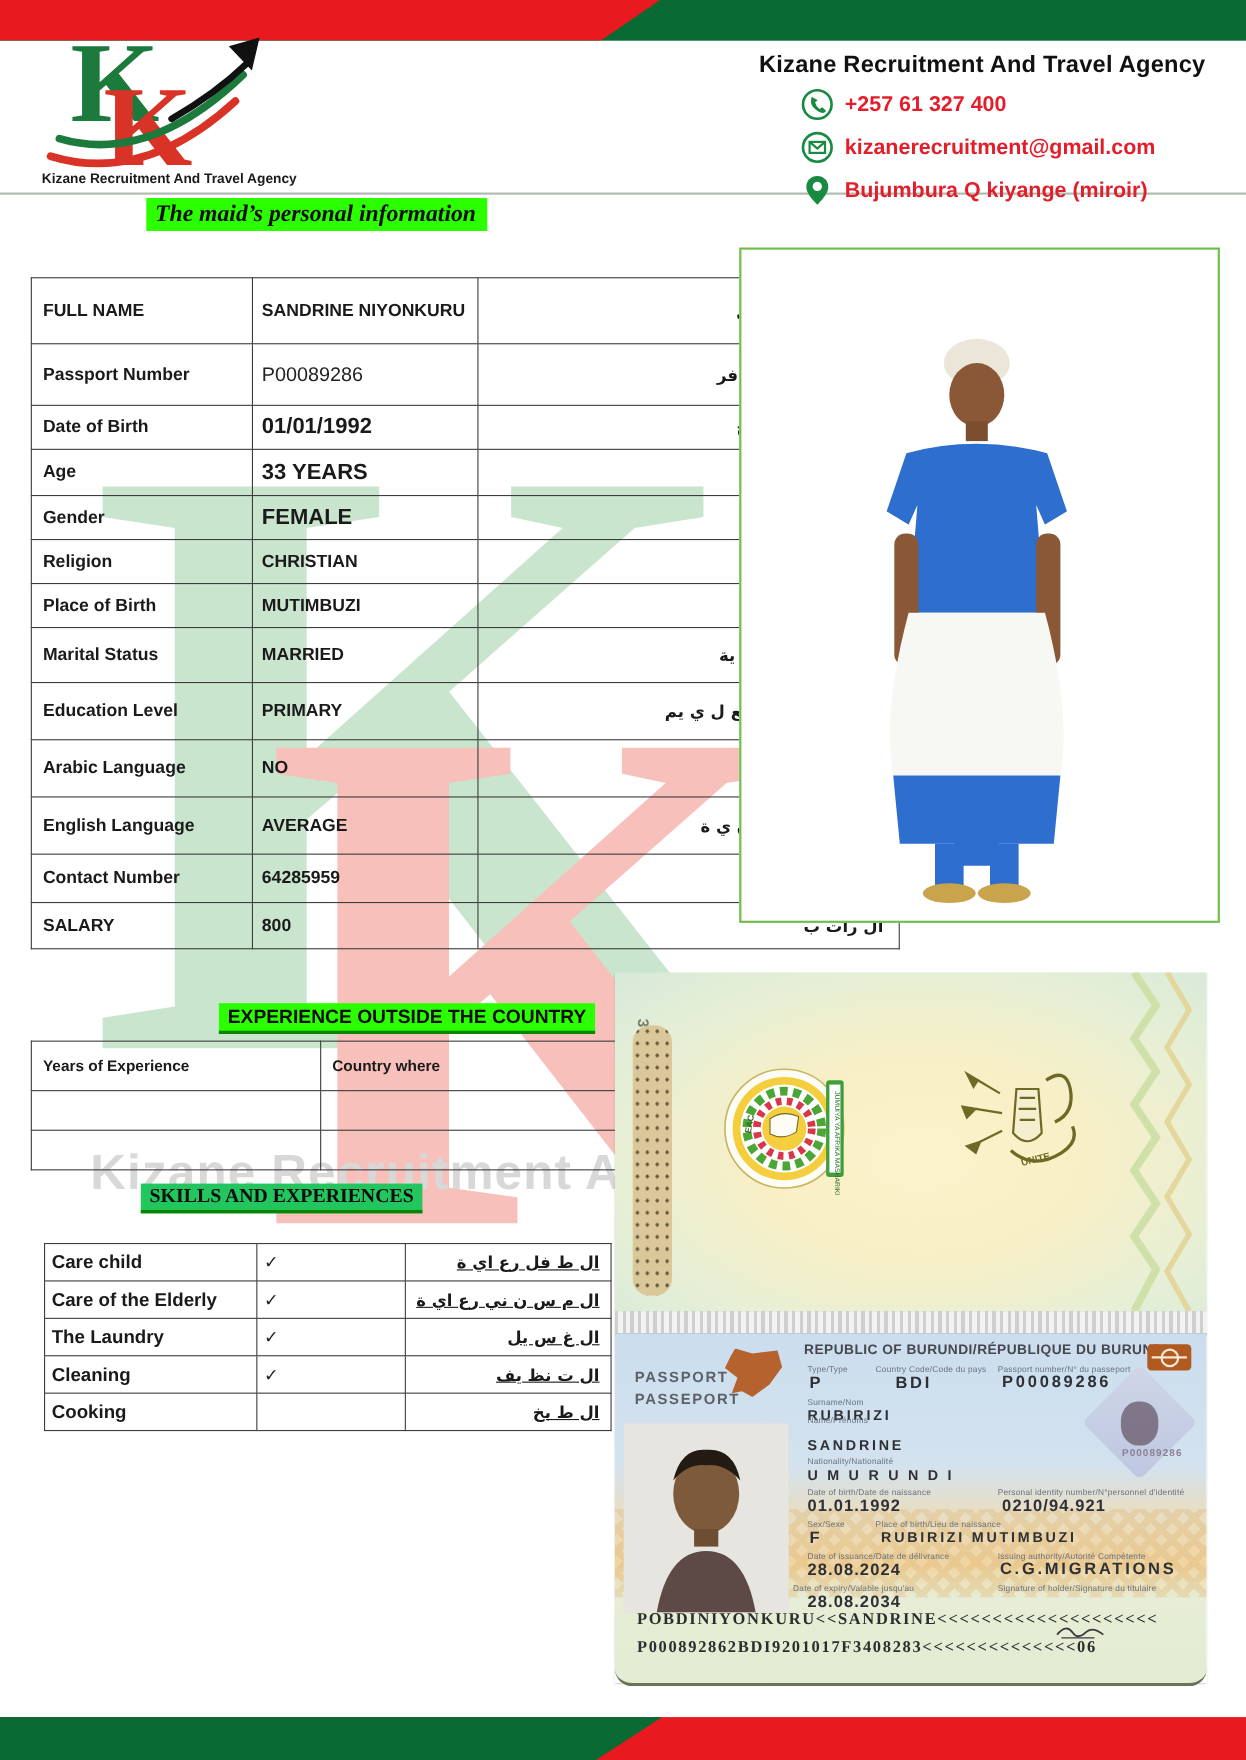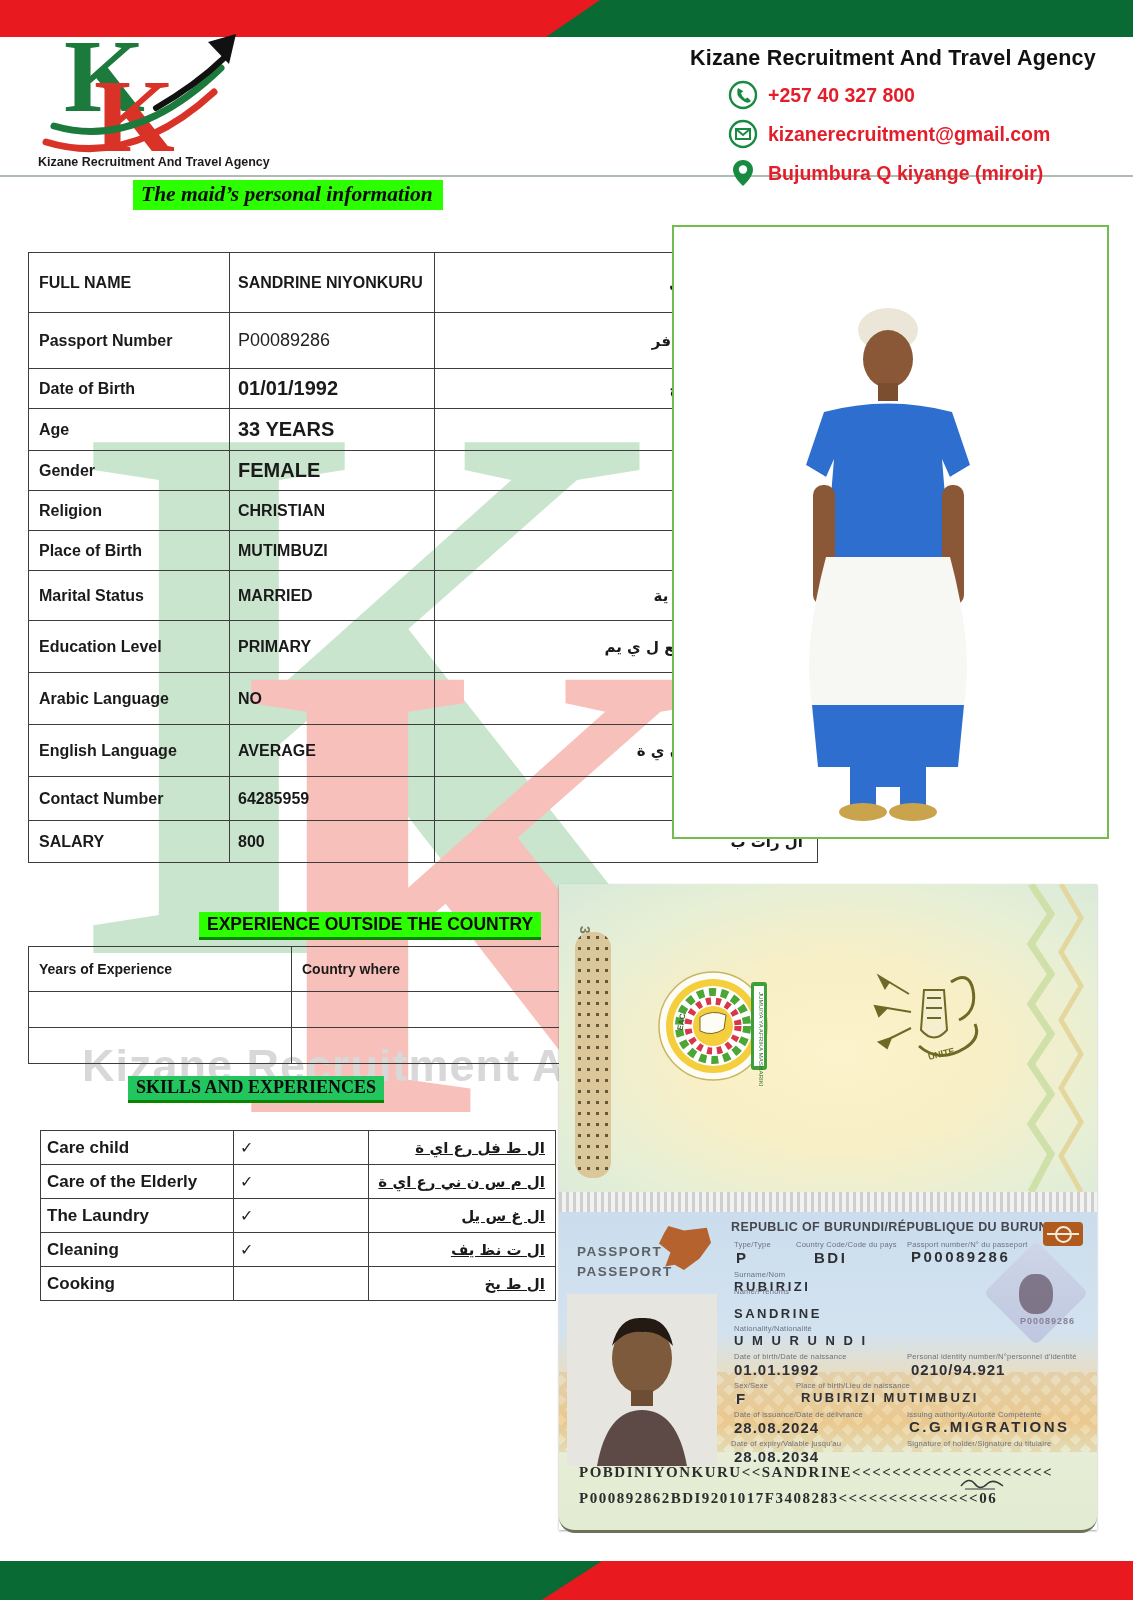--- a/index.html
+++ b/index.html
@@ -152,21 +152,21 @@
   </div>
   <div class="abs" id="logo-caption">Kizane Recruitment And Travel Agency</div>
 
   <div class="abs" id="agency-block">
     <div id="agency-name">Kizane Recruitment And Travel Agency</div>
     <div class="contact-row">
       <svg class="cicon" viewBox="0 0 30 30">
         <circle cx="15" cy="15" r="13" fill="none" stroke="#188a42" stroke-width="2.4"></circle>
         <path d="M10 8 q-3 7 4 12 q6 5 9 1 l-3.4-3.6 -2.6 1.6 q-3.4-2.4 -4-6 l2.4-1.8 Z" fill="#188a42"></path>
       </svg>
-      <span class="contact-text">+257 40 327 800</span>
+      <span class="contact-text">+257 61 327 400</span>
     </div>
     <div class="contact-row">
       <svg class="cicon" viewBox="0 0 30 30">
         <circle cx="15" cy="15" r="13" fill="none" stroke="#188a42" stroke-width="2.4"></circle>
         <rect x="8" y="10" width="14" height="10" fill="none" stroke="#188a42" stroke-width="2"></rect>
         <path d="M8 10 L15 16 L22 10" fill="none" stroke="#188a42" stroke-width="2"></path>
       </svg>
       <span class="contact-text">kizanerecruitment@gmail.com</span>
     </div>
     <div class="contact-row">
@@ -415,21 +415,21 @@
       <div class="fl" style="left:175px;top:169px">Sex/Sexe</div>
       <div class="fv s15" style="left:177px;top:178px">F</div>
       <div class="fl" style="left:237px;top:169px">Place of birth/Lieu de naissance</div>
       <div class="fv ls2" style="left:242px;top:178px">RUBIRIZI  MUTIMBUZI</div>
 
       <div class="fl" style="left:175px;top:198px">Date of issuance/Date de délivrance</div>
       <div class="fv s15" style="left:175px;top:207px">28.08.2024</div>
       <div class="fl" style="left:348px;top:198px">Issuing authority/Autorité Compétente</div>
       <div class="fv s15 ls2" style="left:350px;top:206px">C.G.MIGRATIONS</div>
 
-      <div class="fl" style="left:172px;top:227px">Date of expiry/Valable jusqu'au</div>
+      <div class="fl" style="left:162px;top:227px">Date of expiry/Valable jusqu'au</div>
       <div class="fv s15" style="left:175px;top:236px">28.08.2034</div>
       <div class="fl" style="left:348px;top:227px">Signature of holder/Signature du titulaire</div>
       <svg id="sig" width="50" height="18" viewBox="0 0 50 18">
         <path d="M4 12 q8 -10 14 -2 q5 7 12 0 q6 -6 16 2" fill="none" stroke="#3a3a3a" stroke-width="1.6"></path>
         <path d="M8 15 h30" stroke="#3a3a3a" stroke-width="1"></path>
       </svg>
 
       <div class="mrz" style="top:252px">POBDINIYONKURU&lt;&lt;SANDRINE&lt;&lt;&lt;&lt;&lt;&lt;&lt;&lt;&lt;&lt;&lt;&lt;&lt;&lt;&lt;&lt;&lt;&lt;&lt;&lt;</div>
       <div class="mrz" style="top:278px">P000892862BDI9201017F3408283&lt;&lt;&lt;&lt;&lt;&lt;&lt;&lt;&lt;&lt;&lt;&lt;&lt;&lt;06</div>
     </div>

